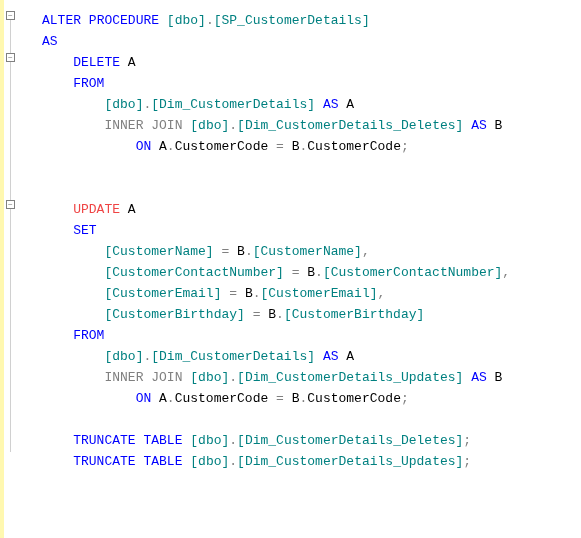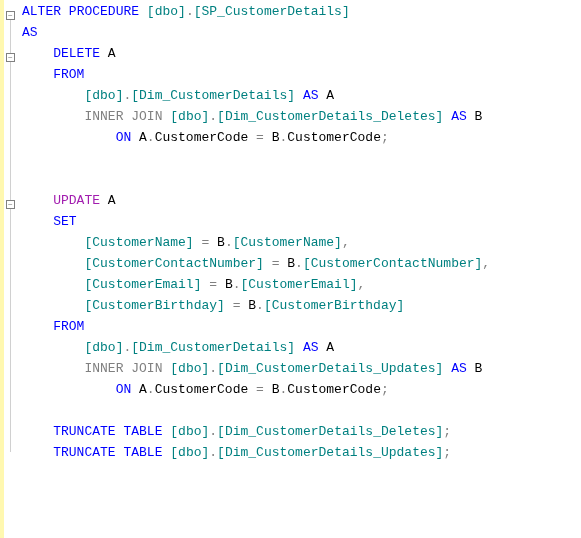--- a/index.html
+++ b/index.html
@@ -38,28 +38,29 @@
   }
   .fold::before { content: "−"; }
   .fold-line {
     position: absolute;
     left: 6px;
     width: 1px;
     background: #d0d0d0;
   }
   .code {
     flex: 1;
-    padding: 1px 0 6px 2px;
+    padding: 10px 0 6px 2px;
     line-height: 21px;
     white-space: pre;
     color: #000000;
+    margin-left: 20px;
   }
   .line { height: 21px; }
   .kw-blue { color: #0000ff; }
-  .kw-magenta { color: #a21caf; font-family: Liberation Mono, monospace; }
+  .kw-magenta { color: #ef4444; font-family: Liberation Mono, monospace; }
   .kw-teal { color: #008080; }
   .kw-gray { color: #808080; text-align: right; }
   .punct { color: #808080; }
   .text { color: #000000; }
 </style>
 </head>
 <body>
 
 <div class="margin"></div>
 <div class="gutter" id="gutter">

